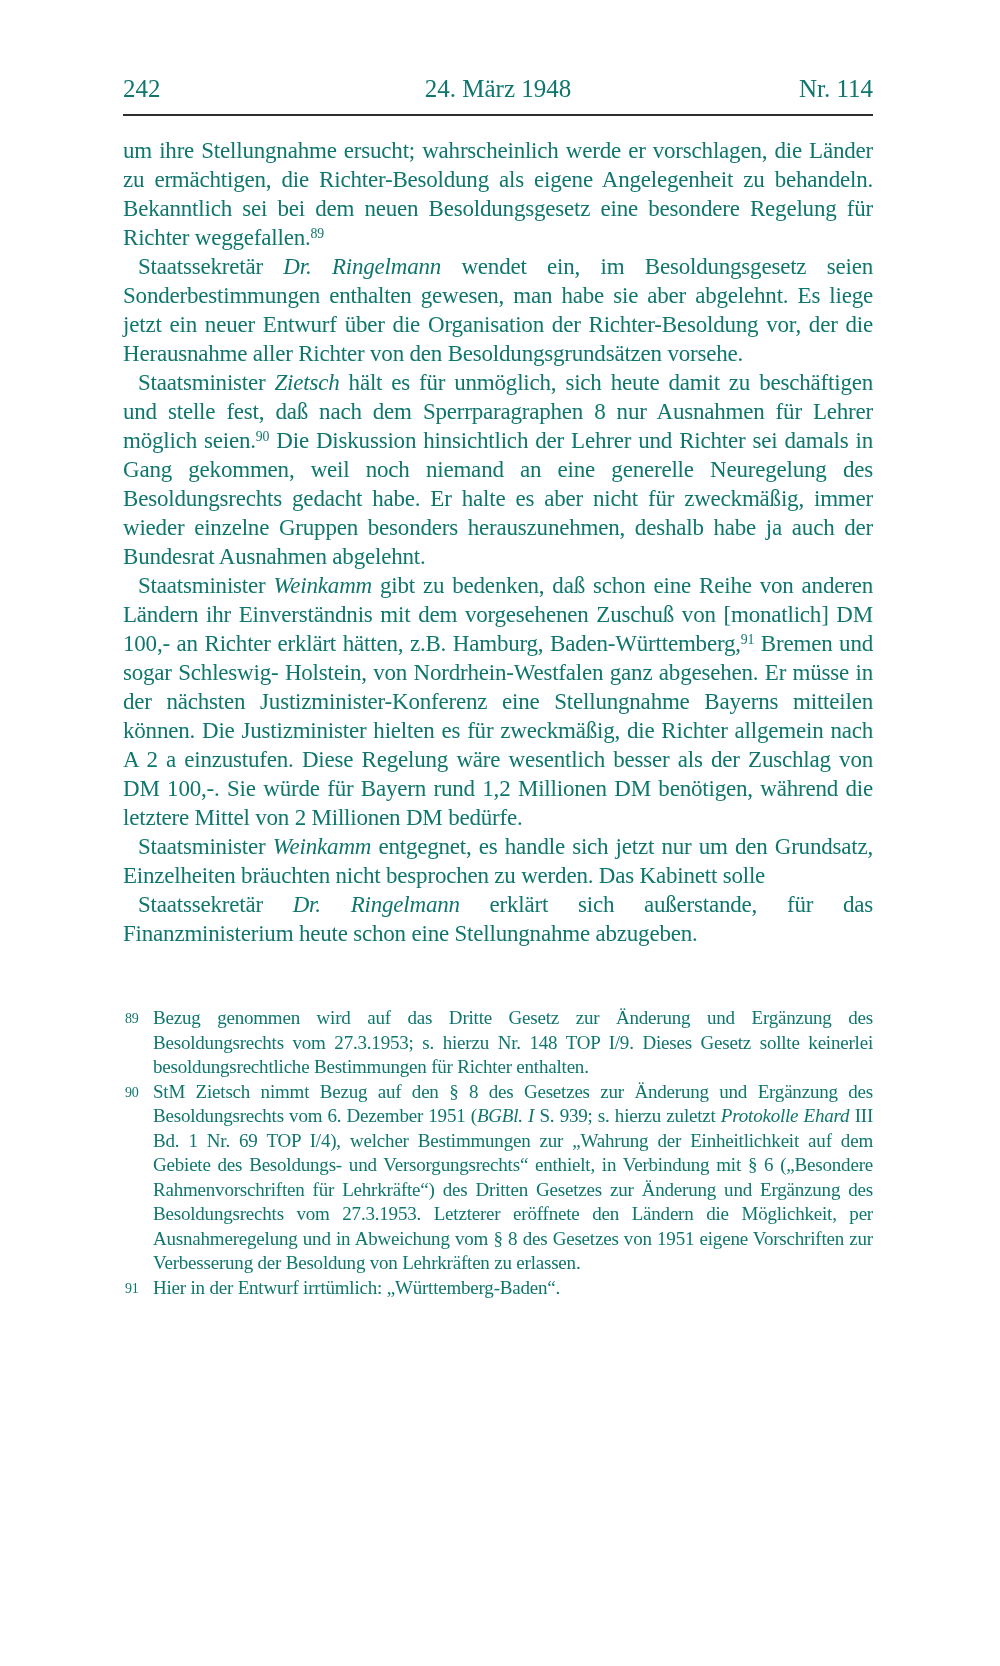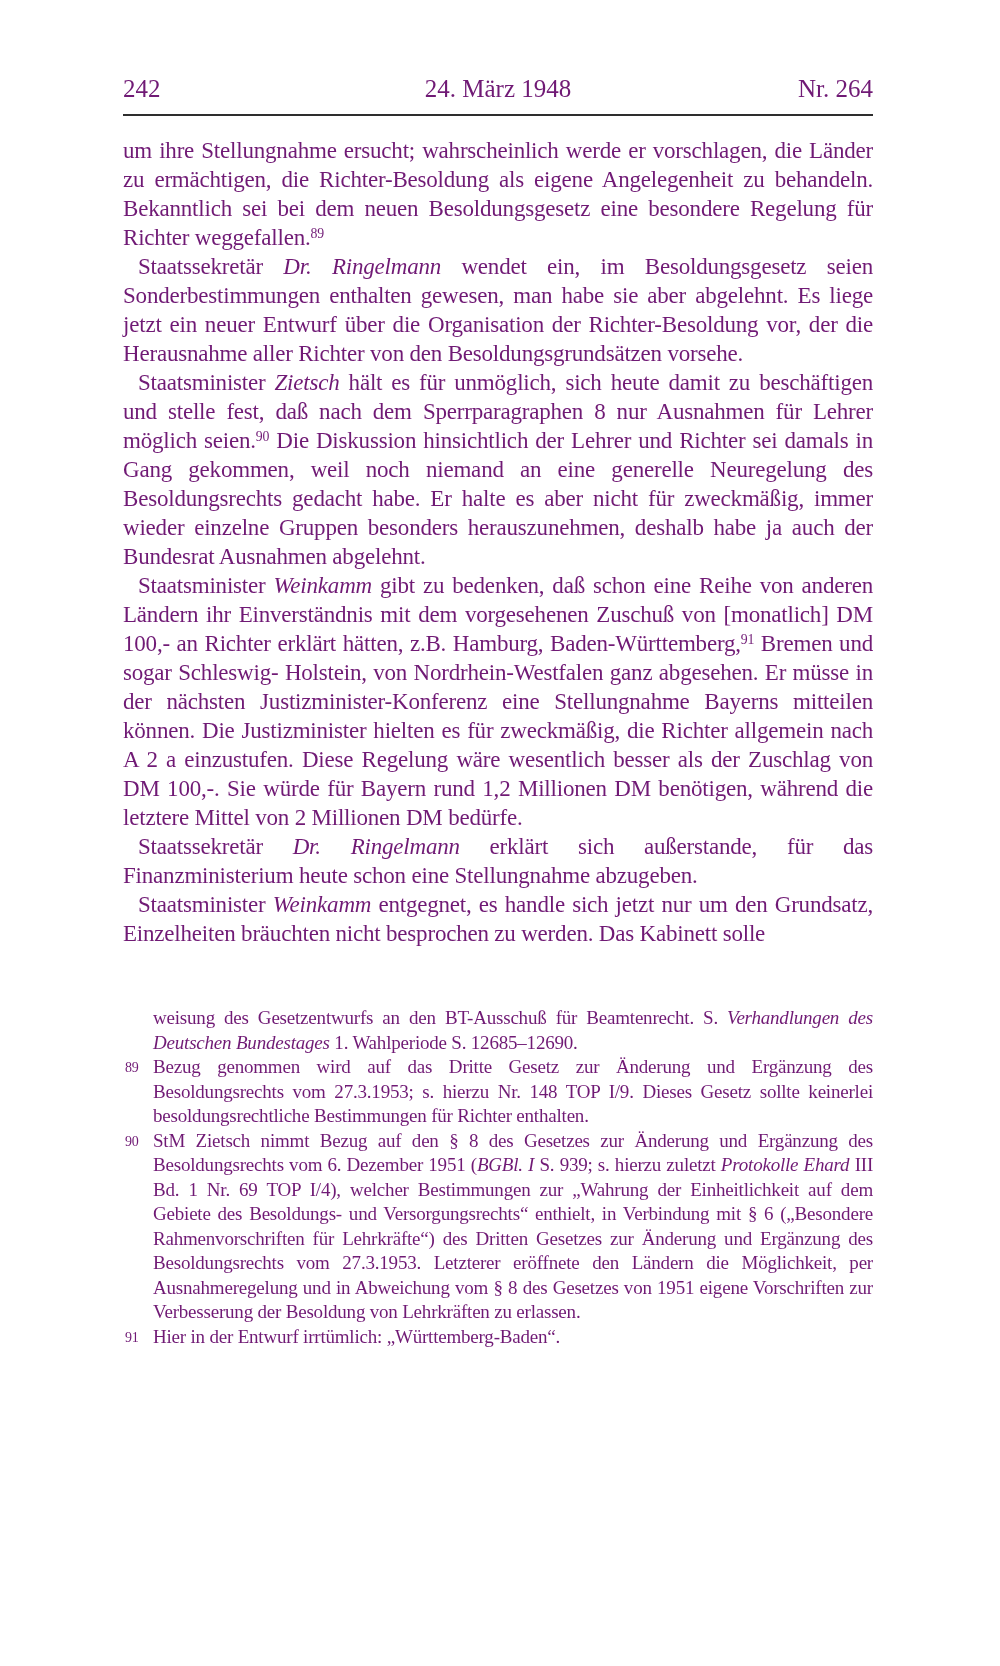--- a/index.html
+++ b/index.html
@@ -1,21 +1,21 @@
 <!DOCTYPE html>
 <html><head>
 <meta charset="utf-8">
 <style>
   html, body { margin: 0; padding: 0; background: #ffffff; }
   .page {
     position: relative;
     width: 1000px;
     height: 1666px;
     background: #ffffff;
-    color: #701a75;
+    color: #0f766e;
     font-family: "Liberation Serif", serif;
     overflow: hidden;
   }
   .content {
     position: absolute;
     left: 123px;
     top: 74px;
     width: 750px;
   }
   .header-row {
@@ -70,35 +70,34 @@
 </style>
 </head>
 <body>
 
 <div class="page">
   <div class="content">
 
     <div class="header-row">
       <div class="h-left">242</div>
       <div class="h-center">24. März 1948</div>
-      <div class="h-right">Nr. 264</div>
+      <div class="h-right">Nr. 114</div>
     </div>
 
     <hr class="header-rule">
 
     <div class="body-text">
         <p class="para"><span>um ihre Stellungnahme ersucht; wahrscheinlich werde er vorschlagen, die Länder zu ermächtigen, die Richter-Besoldung als eigene Angelegenheit zu behandeln. Bekanntlich sei bei dem neuen Besoldungsgesetz eine besondere Regelung für Richter weggefallen.</span><sup class="fn-ref">89</sup></p>
         <p class="para indent"><span>Staatssekretär </span><span class="italic">Dr. Ringelmann</span><span> wendet ein, im Besoldungsgesetz seien Sonderbestimmungen enthalten gewesen, man habe sie aber abgelehnt. Es liege jetzt ein neuer Entwurf über die Organisation der Richter-Besoldung vor, der die Herausnahme aller Richter von den Besoldungsgrundsätzen vorsehe.</span></p>
         <p class="para indent"><span>Staatsminister </span><span class="italic">Zietsch</span><span> hält es für unmöglich, sich heute damit zu beschäftigen und stelle fest, daß nach dem Sperrparagraphen 8 nur Ausnahmen für Lehrer möglich seien.</span><sup class="fn-ref">90</sup><span> Die Diskussion hinsichtlich der Lehrer und Richter sei damals in Gang gekommen, weil noch niemand an eine generelle Neuregelung des Besoldungsrechts gedacht habe. Er halte es aber nicht für zweckmäßig, immer wieder einzelne Gruppen besonders herauszunehmen, deshalb habe ja auch der Bundesrat Ausnahmen abgelehnt.</span></p>
         <p class="para indent"><span>Staatsminister </span><span class="italic">Weinkamm</span><span> gibt zu bedenken, daß schon eine Reihe von anderen Ländern ihr Einverständnis mit dem vorgesehenen Zuschuß von [monatlich] DM 100,- an Richter erklärt hätten, z.B. Hamburg, Baden-Württemberg,</span><sup class="fn-ref">91</sup><span> Bremen und sogar Schleswig- Holstein, von Nordrhein-Westfalen ganz abgesehen. Er müsse in der nächsten Justizminister-Konferenz eine Stellungnahme Bayerns mitteilen können. Die Justizminister hielten es für zweckmäßig, die Richter allgemein nach A 2 a einzustufen. Diese Regelung wäre wesentlich besser als der Zuschlag von DM 100,-. Sie würde für Bayern rund 1,2 Millionen DM benötigen, während die letztere Mittel von 2 Millionen DM bedürfe.</span></p>
+        <p class="para indent"><span>Staatsminister </span><span class="italic">Weinkamm</span><span> entgegnet, es handle sich jetzt nur um den Grundsatz, Einzelheiten bräuchten nicht besprochen zu werden. Das Kabinett solle</span></p>
         <p class="para indent"><span>Staatssekretär </span><span class="italic">Dr. Ringelmann</span><span> erklärt sich außerstande, für das Finanzministerium heute schon eine Stellungnahme abzugeben.</span></p>
-        <p class="para indent"><span>Staatsminister </span><span class="italic">Weinkamm</span><span> entgegnet, es handle sich jetzt nur um den Grundsatz, Einzelheiten bräuchten nicht besprochen zu werden. Das Kabinett solle</span></p>
       </div>
 
     <div class="footnotes">
-        <div class="footnote"><span class="fn-marker"></span><span><span>weisung des Gesetzentwurfs an den BT-Ausschuß für Beamtenrecht. S. </span><span class="italic">Verhandlungen des Deutschen Bundestages</span><span> 1. Wahlperiode S. 12685–12690.</span></span></div>
         <div class="footnote"><span class="fn-marker">89</span><span><span>Bezug genommen wird auf das Dritte Gesetz zur Änderung und Ergänzung des Besoldungsrechts vom 27.3.1953; s. hierzu Nr. 148 TOP I/9. Dieses Gesetz sollte keinerlei besoldungsrechtliche Bestimmungen für Richter enthalten.</span></span></div>
         <div class="footnote"><span class="fn-marker">90</span><span><span>StM Zietsch nimmt Bezug auf den § 8 des Gesetzes zur Änderung und Ergänzung des Besoldungsrechts vom 6. Dezember 1951 (</span><span class="italic">BGBl. I</span><span> S. 939; s. hierzu zuletzt </span><span class="italic">Protokolle Ehard</span><span> III Bd. 1 Nr. 69 TOP I/4), welcher Bestimmungen zur „Wahrung der Einheitlichkeit auf dem Gebiete des Besoldungs- und Versorgungsrechts“ enthielt, in Verbindung mit § 6 („Besondere Rahmenvorschriften für Lehrkräfte“) des Dritten Gesetzes zur Änderung und Ergänzung des Besoldungsrechts vom 27.3.1953. Letzterer eröffnete den Ländern die Möglichkeit, per Ausnahmeregelung und in Abweichung vom § 8 des Gesetzes von 1951 eigene Vorschriften zur Verbesserung der Besoldung von Lehrkräften zu erlassen.</span></span></div>
         <div class="footnote"><span class="fn-marker">91</span><span><span>Hier in der Entwurf irrtümlich: „Württemberg-Baden“.</span></span></div>
       </div>
 
   </div>
 </div>
 
 </body></html>

